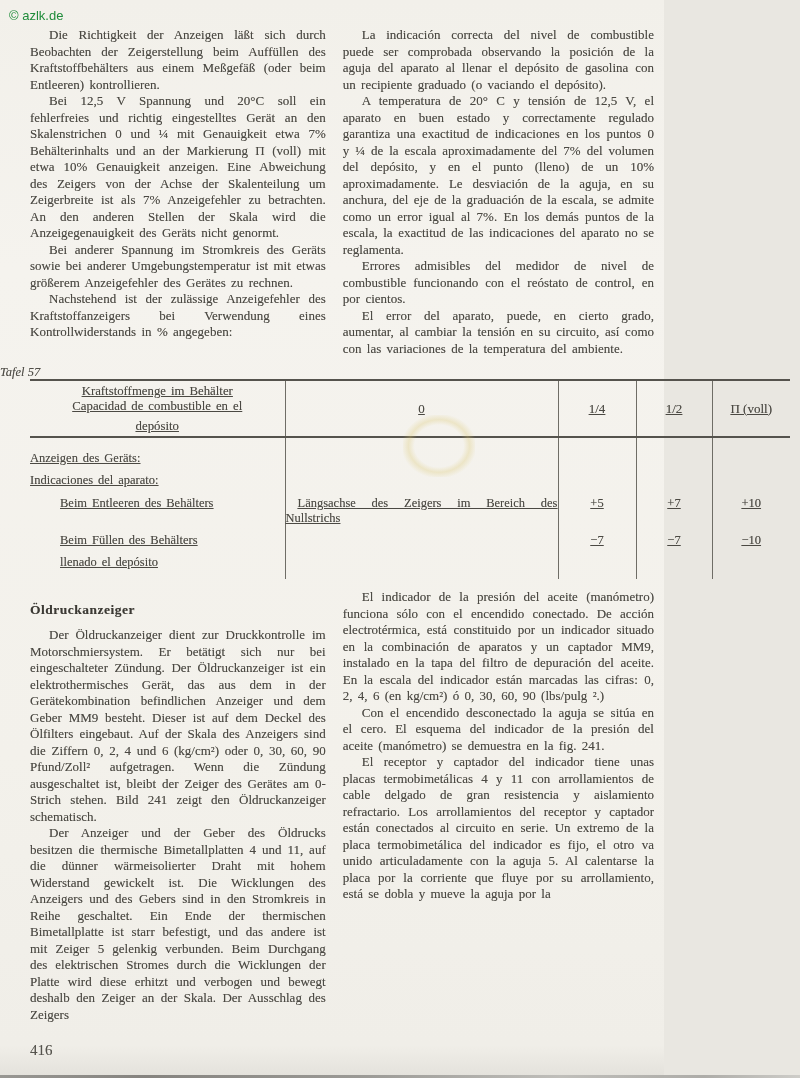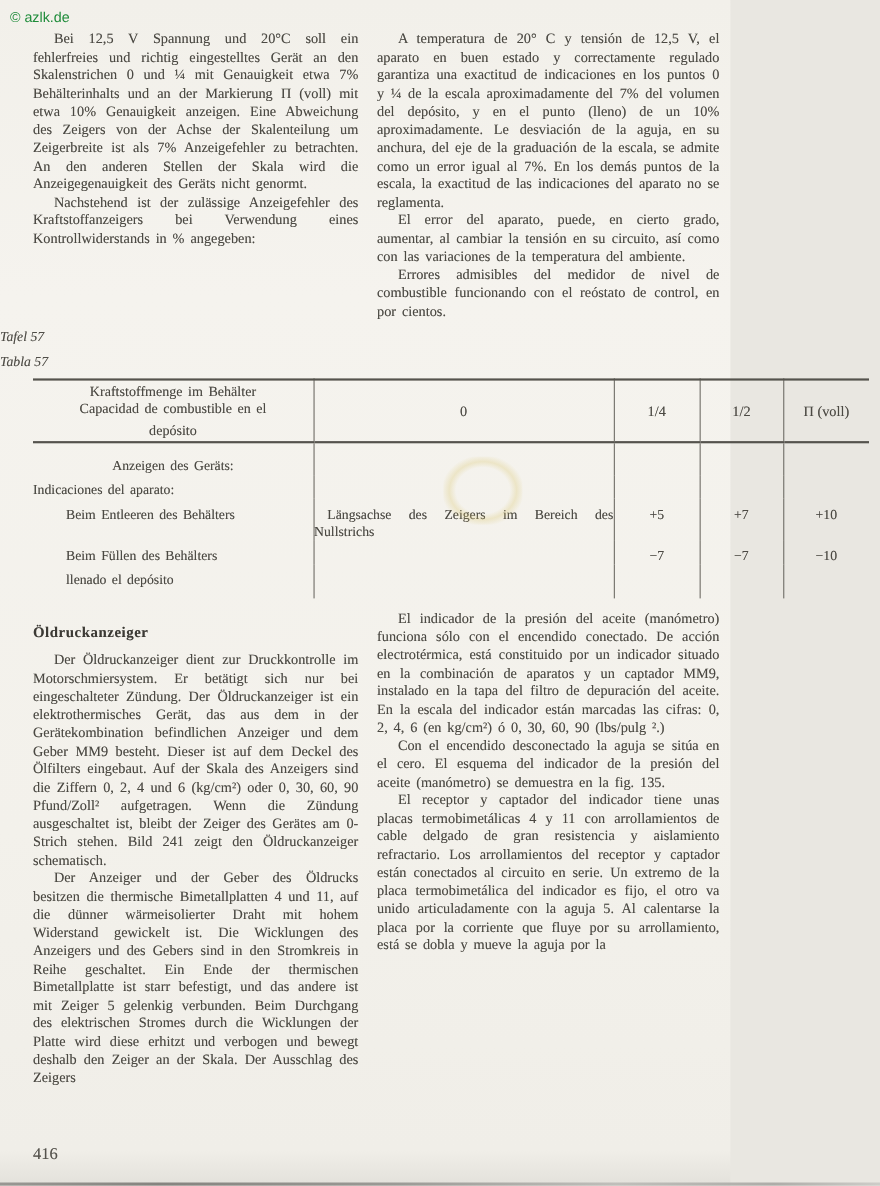--- a/index.html
+++ b/index.html
@@ -31,34 +31,34 @@
     text-align:left; padding-right:48px; font-style:italic;
     font-size:12.5px; line-height:14px; color:#504e48;
   }
   .caption-de { margin-top:8px; }
   .caption-es { margin-top:9px; margin-bottom:8px; }
 
   table.tbl {
     width:760px; margin-left:30px; border-collapse:collapse;
     table-layout:fixed; color:#4b4943;
   }
-  table.tbl th, table.tbl td { padding:0; font-weight:normal; }
+  table.tbl th, table.tbl td { padding:0; font-weight:normal;text-decoration:underline; }
   table.tbl thead th { border-bottom:2px solid #55534d; }
   table.tbl thead tr { border-top:2px solid #55534d; }
   th + th, td + td { border-left:1px solid #6f6d66; }
   th.h0 { height:55px; vertical-align:middle; font-size:12.8px; line-height:15px; text-align:center; }
   th.h0 .hline { word-spacing:0.14em; }
   th.h0 .hline3 { margin-top:5px; }
   th.hv { font-size:13px; text-align:center; vertical-align:middle; }
   tbody td { vertical-align:top; font-size:12.5px; line-height:15px; }
   td.lbl { padding-left:12px; word-spacing:0.14em; white-space:nowrap; }
   td.lbl.ind { padding-left:30px; }
   td.desc { padding-left:8px; padding-right:8px; text-align:justify; text-indent:12px; word-spacing:0.1em; }
   td.val { text-align:center; }
-  tr.r0 td { padding-top:13px; height:16px;text-align:center; }
+  tr.r0 td { padding-top:13px; height:16px; }
   tr.r1 td { padding-top:6px; height:15px; }
   tr.r2 td { padding-top:8px; height:24px; }
   tr.r3 td { padding-top:8px; height:24px; }
   tr.r4 td { padding-top:7px; height:15px; }
   tr.r5 td { padding-top:7px; height:15px; padding-bottom:9px; }
 
   .sec2 { margin-top:10px; }
   h3.colhead {
     margin:13px 0 9px 0; font-size:13.5px; font-weight:bold;
     color:#3c3a35; letter-spacing:0.5px; word-spacing:0.1em;
@@ -79,32 +79,34 @@
 </style>
 </head>
 <body>
 
 <div class="page">
 
   <div class="watermark">© azlk.de</div>
 
   <div class="cols sec1">
     <div class="col-de">
+      <p class="para">Die Richtigkeit der Anzeigen läßt sich durch Beobachten der Zeigerstellung beim Auffüllen des Kraftstoffbehälters aus einem Meßgefäß (oder beim Entleeren) kontrollieren.</p>
       <p class="para">Bei 12,5 V Spannung und 20°C soll ein fehlerfreies und richtig eingestelltes Gerät an den Skalenstrichen 0 und ¼ mit Genauigkeit etwa 7% Behälterinhalts und an der Markierung Π (voll) mit etwa 10% Genauigkeit anzeigen. Eine Abweichung des Zeigers von der Achse der Skalenteilung um Zeigerbreite ist als 7% Anzeigefehler zu betrachten. An den anderen Stellen der Skala wird die Anzeigegenauigkeit des Geräts nicht genormt.</p>
+      <p class="para">Bei anderer Spannung im Stromkreis des Geräts sowie bei anderer Umgebungstemperatur ist mit etwas größerem Anzeigefehler des Gerätes zu rechnen.</p>
       <p class="para">Nachstehend ist der zulässige Anzeigefehler des Kraftstoffanzeigers bei Verwendung eines Kontrollwiderstands in % angegeben:</p>
     </div>
     <div class="col-es">
+      <p class="para">La indicación correcta del nivel de combustible puede ser comprobada observando la posición de la aguja del aparato al llenar el depósito de gasolina con un recipiente graduado (o vaciando el depósito).</p>
       <p class="para">A temperatura de 20° C y tensión de 12,5 V, el aparato en buen estado y correctamente regulado garantiza una exactitud de indicaciones en los puntos 0 y ¼ de la escala aproximadamente del 7% del volumen del depósito, y en el punto (lleno) de un 10% aproximadamente. Le desviación de la aguja, en su anchura, del eje de la graduación de la escala, se admite como un error igual al 7%. En los demás puntos de la escala, la exactitud de las indicaciones del aparato no se reglamenta.</p>
+      <p class="para">Errores admisibles del medidor de nivel de combustible funcionando con el reóstato de control, en por cientos.</p>
       <p class="para">El error del aparato, puede, en cierto grado, aumentar, al cambiar la tensión en su circuito, así como con las variaciones de la temperatura del ambiente.</p>
-      <p class="para">Errores admisibles del medidor de nivel de combustible funcionando con el reóstato de control, en por cientos.</p>
     </div>
   </div>
 
   <div class="caption caption-de">Tafel 57</div>
-  <div class="caption caption-es">Tabla 57</div>
 
   <div class="artifact"></div>
 
   <table class="tbl">
     <colgroup>
       <col style="width:255px">
         <col style="width:273px">
         <col style="width:78px">
         <col style="width:76px">
         <col style="width:78px">
@@ -162,21 +164,21 @@
   </table>
 
   <div class="cols sec2">
     <div class="col-de">
       <h3 class="colhead">Öldruckanzeiger</h3>
       <p class="para">Der Öldruckanzeiger dient zur Druckkontrolle im Motorschmiersystem. Er betätigt sich nur bei eingeschalteter Zündung. Der Öldruckanzeiger ist ein elektrothermisches Gerät, das aus dem in der Gerätekombination befindlichen Anzeiger und dem Geber MM9 besteht. Dieser ist auf dem Deckel des Ölfilters eingebaut. Auf der Skala des Anzeigers sind die Ziffern 0, 2, 4 und 6 (kg/cm²) oder 0, 30, 60, 90 Pfund/Zoll² aufgetragen. Wenn die Zündung ausgeschaltet ist, bleibt der Zeiger des Gerätes am 0-Strich stehen. Bild 241 zeigt den Öldruckanzeiger schematisch.</p>
       <p class="para">Der Anzeiger und der Geber des Öldrucks besitzen die thermische Bimetallplatten 4 und 11, auf die dünner wärmeisolierter Draht mit hohem Widerstand gewickelt ist. Die Wicklungen des Anzeigers und des Gebers sind in den Stromkreis in Reihe geschaltet. Ein Ende der thermischen Bimetallplatte ist starr befestigt, und das andere ist mit Zeiger 5 gelenkig verbunden. Beim Durchgang des elektrischen Stromes durch die Wicklungen der Platte wird diese erhitzt und verbogen und bewegt deshalb den Zeiger an der Skala. Der Ausschlag des Zeigers</p>
     </div>
     <div class="col-es">
       <p class="para">El indicador de la presión del aceite (manómetro) funciona sólo con el encendido conectado. De acción electrotérmica, está constituido por un indicador situado en la combinación de aparatos y un captador MM9, instalado en la tapa del filtro de depuración del aceite. En la escala del indicador están marcadas las cifras: 0, 2, 4, 6 (en kg/cm²) ó 0, 30, 60, 90 (lbs/pulg ².)</p>
-      <p class="para">Con el encendido desconectado la aguja se sitúa en el cero. El esquema del indicador de la presión del aceite (manómetro) se demuestra en la fig. 135.</p>
+      <p class="para">Con el encendido desconectado la aguja se sitúa en el cero. El esquema del indicador de la presión del aceite (manómetro) se demuestra en la fig. 241.</p>
       <p class="para">El receptor y captador del indicador tiene unas placas termobimetálicas 4 y 11 con arrollamientos de cable delgado de gran resistencia y aislamiento refractario. Los arrollamientos del receptor y captador están conectados al circuito en serie. Un extremo de la placa termobimetálica del indicador es fijo, el otro va unido articuladamente con la aguja 5. Al calentarse la placa por la corriente que fluye por su arrollamiento, está se dobla y mueve la aguja por la</p>
     </div>
   </div>
 
   <div class="pageno">416</div>
   <div class="bottom-edge"></div>
 
 </div>
 
 </body></html>

